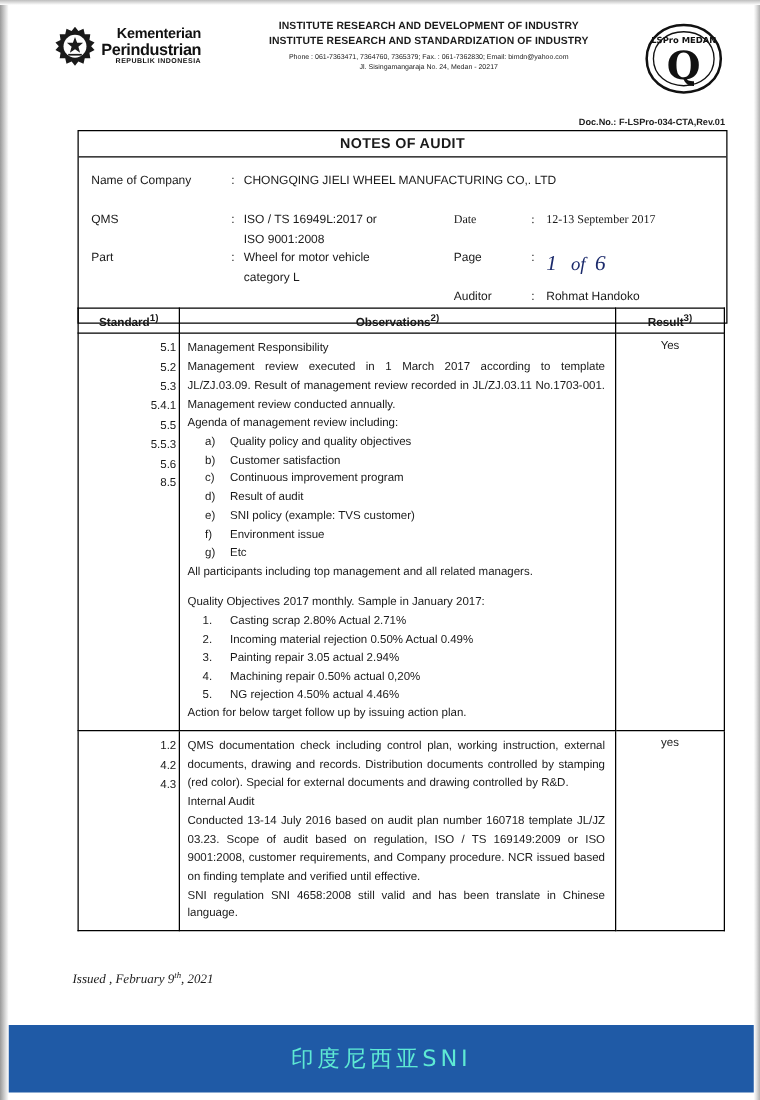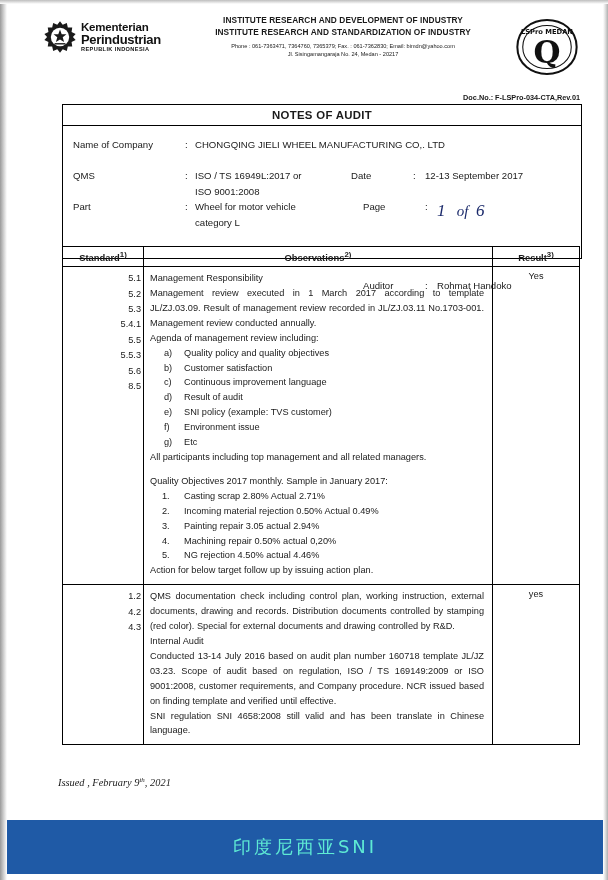--- a/index.html
+++ b/index.html
@@ -52,20 +52,21 @@
     align-items: center;
     gap: 4px;
   }
   .gear-logo {
     width: 34px;
     height: 34px;
     flex: 0 0 auto;
   }
   .logo-text {
     line-height: 1.02;
+    text-align: right;
   }
   .logo-text .l1 {
     font-size: 11.5px;
     font-weight: bold;
     letter-spacing: -0.2px;
     color: #111;
   }
   .logo-text .l2 {
     font-size: 13px;
     font-weight: bold;
@@ -152,23 +153,23 @@
   .nb-label { width: 112px; }
   .nb-colon { width: 10px; }
   .nb-value { }
 
   .r-company { left: 10px; top: 13px; }
   .r-qms     { left: 10px; top: 44px; }
   .r-qms2    { left: 132px; top: 60px; }
   .r-part    { left: 10px; top: 75px; }
   .r-part2   { left: 132px; top: 91px; }
 
-  .r-date    { left: 288px; top: 44px; }
+  .r-date    { left: 300px; top: 44px; font-family: Liberation Serif, serif; }
   .r-page    { left: 300px; top: 75px; }
-  .r-auditor { left: 300px; top: 106px; margin-top: 48px; }
+  .r-auditor { left: 300px; top: 106px; }
   .rt-label  { width: 62px; }
   .rt-colon  { width: 12px; }
 
   .page-hand {
     font-family: "Liberation Serif", serif;
     font-style: italic;
     font-size: 15px;
     color: #1b2a6b;
   }
   .page-hand .num { font-size: 17px; }
@@ -396,21 +397,21 @@
           <div>5.6</div>
           <div>8.5</div>
         </td>
         <td class="obs-cell">
           <p>Management Responsibility</p>
           <p>Management review executed in 1 March 2017 according to template JL/ZJ.03.09. Result of management review recorded in JL/ZJ.03.11 No.1703-001. Management review conducted annually.</p>
           <p>Agenda of management review including:</p>
           <ul class="lettered">
             <li><span class="mk">a)</span><span>Quality policy and quality objectives</span></li>
             <li><span class="mk">b)</span><span>Customer satisfaction</span></li>
-            <li><span class="mk">c)</span><span>Continuous improvement language</span></li>
+            <li><span class="mk">c)</span><span>Continuous improvement program</span></li>
             <li><span class="mk">d)</span><span>Result of audit</span></li>
             <li><span class="mk">e)</span><span>SNI policy (example: TVS customer)</span></li>
             <li><span class="mk">f)</span><span>Environment issue</span></li>
             <li><span class="mk">g)</span><span>Etc</span></li>
           </ul>
           <p>All participants including top management and all related managers.</p>
           <div class="gap"></div>
           <p>Quality Objectives 2017 monthly. Sample in January 2017:</p>
           <ul class="numbered">
             <li><span class="mk">1.</span><span>Casting scrap 2.80% Actual 2.71%</span></li>

